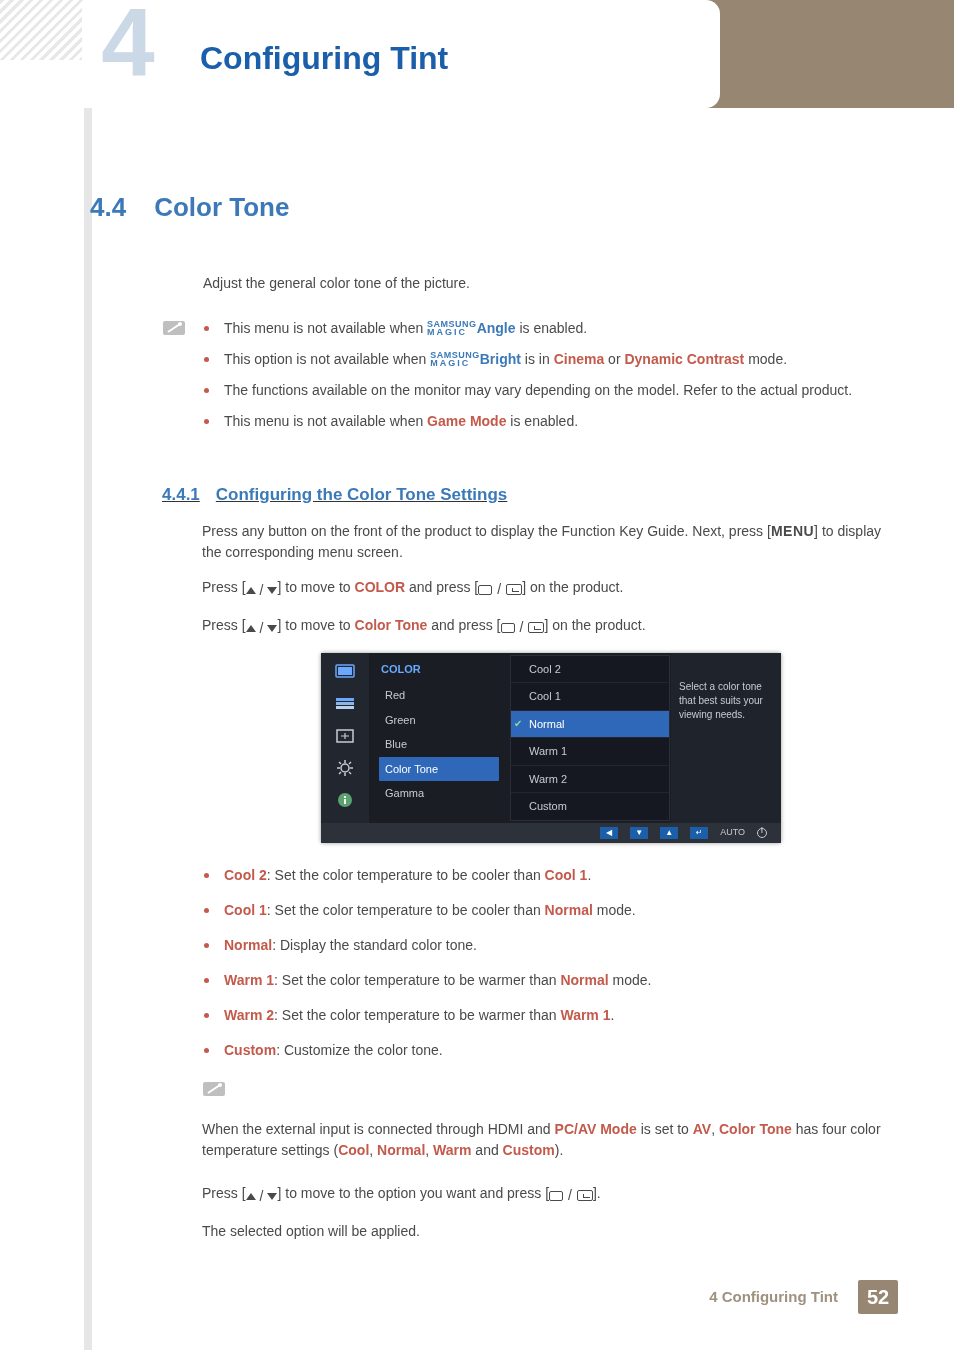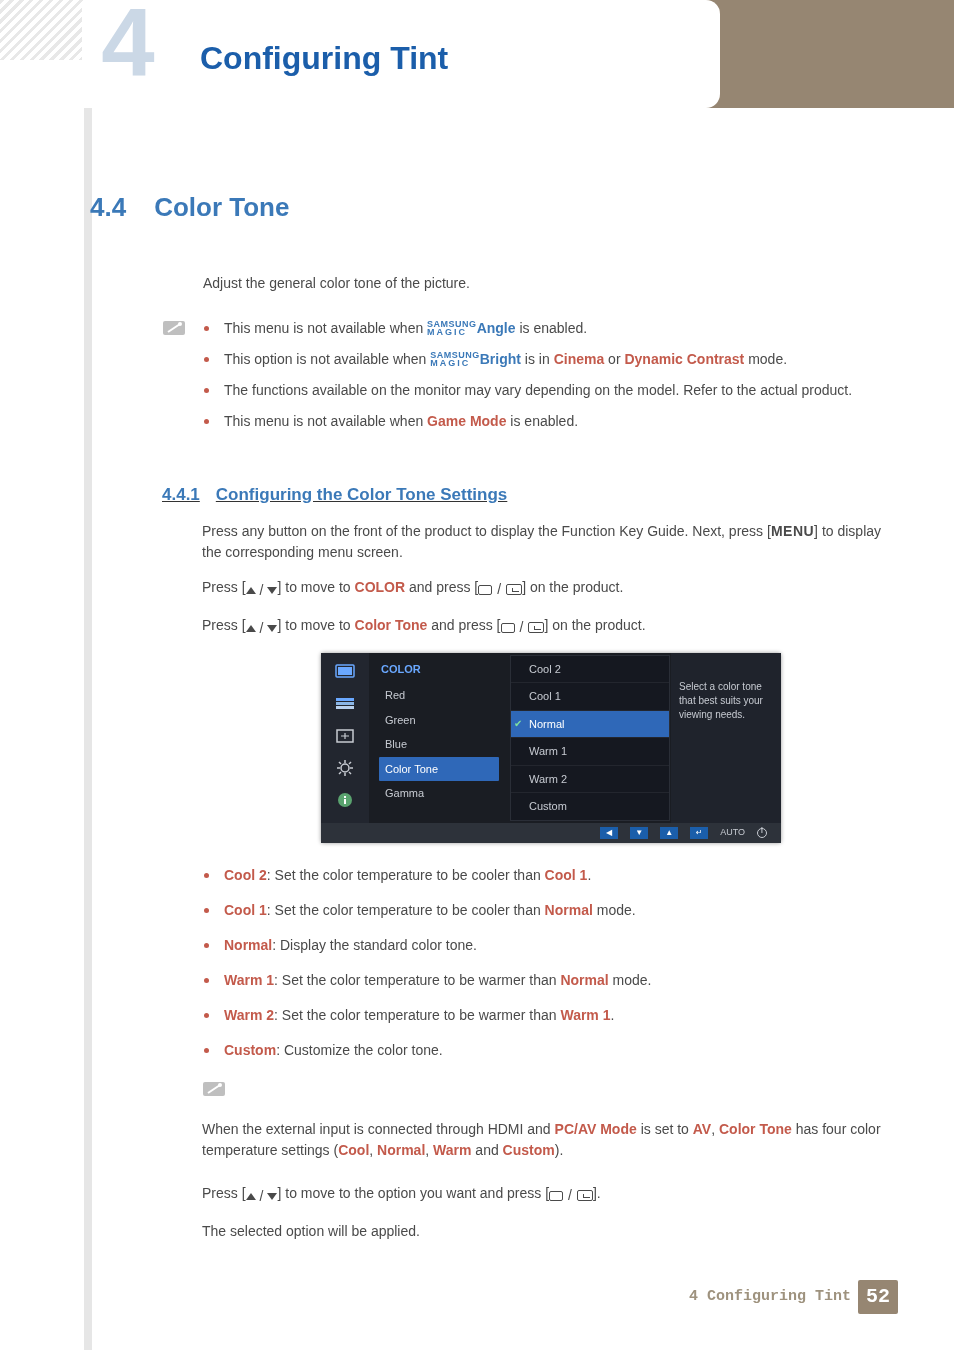--- a/index.html
+++ b/index.html
@@ -98,21 +98,21 @@
   .osd-right{ width:110px; background:#1f232c; padding:27px 8px; font-size:10px; color:#c7cbd2; line-height:1.4;}
   .osd-footer{ height:20px; background:#2d323a; display:flex; justify-content:flex-end; align-items:center; gap:12px; padding:0 14px;}
   .osd-footer .fb{ width:18px; height:12px; background:#1b5eaa; display:flex; align-items:center; justify-content:center; color:#fff; font-size:8px;}
   .osd-footer .auto{ font-size:9px; color:#c7cbd2;}
   .osd-footer .pw{ width:10px; height:10px; border:1.2px solid #c7cbd2; border-radius:50%; position:relative;}
   .osd-footer .pw::after{content:""; position:absolute; left:50%; top:-2px; width:1.2px; height:6px; background:#c7cbd2; transform:translateX(-50%);}
   .opt-list { margin-left:112px; margin-bottom:18px;}
   .opt-list li{ margin-bottom:14px;}
   .note2 { margin-left:112px; display:flex; gap:14px; margin-bottom:22px;flex-direction:column;}
   .footer {
-    position:absolute; bottom:36px; right:56px; display:flex; align-items:center; gap:7px;font-family:Liberation Mono, monospace;
+    position:absolute; bottom:36px; right:56px; display:flex; align-items:center; gap:20px;
   }
   .footer .ftxt{ color:#9e927e; font-weight:bold; font-size:15px;}
   .footer .pagebox{ background:#968672; color:#fff; width:40px; height:34px; display:flex; align-items:center; justify-content:center; font-weight:bold; font-size:20px; border-radius:2px;}
   svg { display:block; }
 </style>
 </head>
 <body>
 
 <div class="top-band"></div>
 <div class="header-white">

